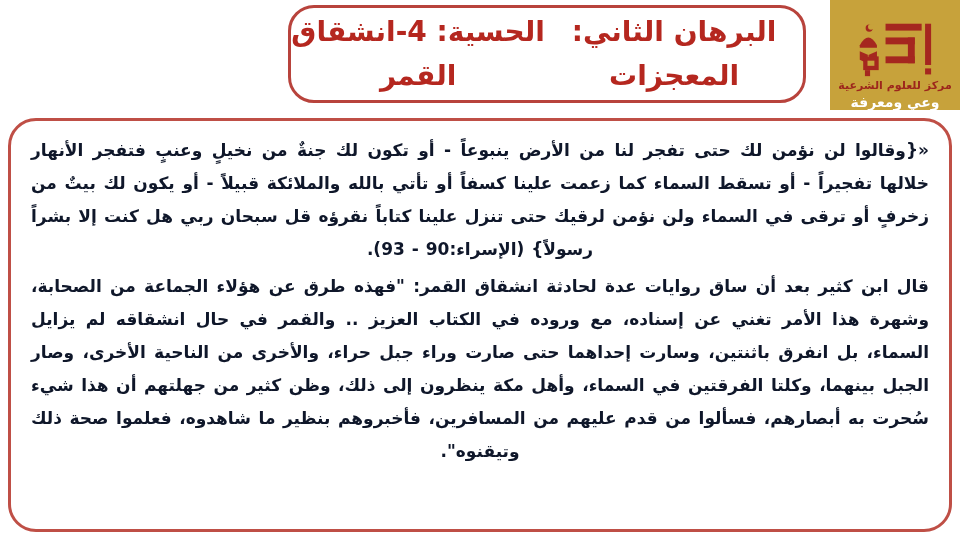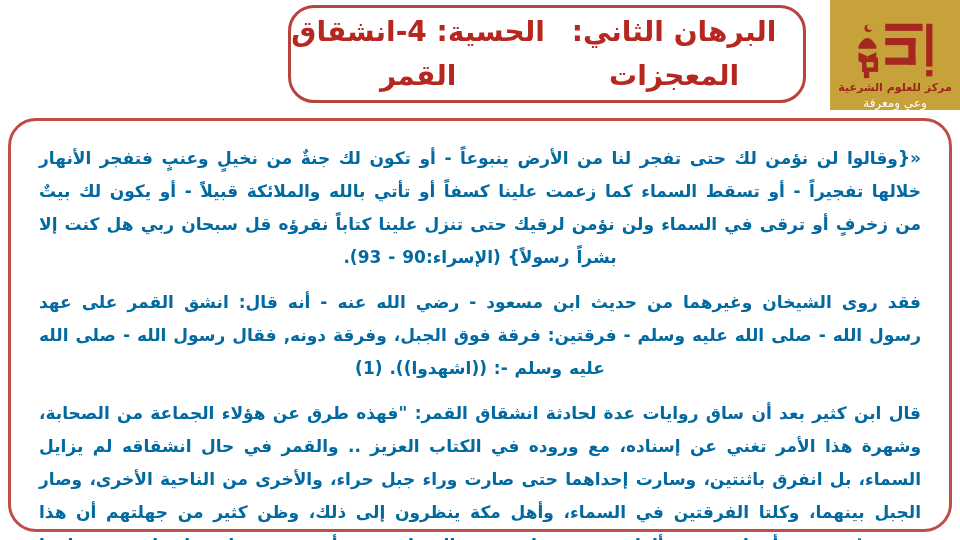--- a/index.html
+++ b/index.html
@@ -20,31 +20,31 @@
     position:absolute;right:0;top:0;width:130px;height:110px;
     background:#c7a23b;display:flex;flex-direction:column;align-items:center;
     justify-content:flex-start;padding-top:22px;box-sizing:border-box;
   }
   .logo-mark{display:block;}
   .logo-subtitle{
     direction:rtl;color:#9d261c;font-weight:bold;font-size:11px;margin-top:2px;
     letter-spacing:0;
   }
   .logo-tagline{
-    direction:rtl;color:#ffffff;font-weight:normal;font-size:12px;margin-top:2px;
+    direction:rtl;color:#ffffff;font-weight:bold;font-size:14px;margin-top:2px;
   }
   
   .content-box{
     position:absolute;left:8px;right:8px;top:118px;bottom:8px;
     border:3px solid #bf4f46;border-radius:28px;background:#ffffff;
     box-sizing:border-box;padding:9px 16px 6px 16px;
     direction:rtl;
   }
   .para{
-    margin:12px;color:#0369a1;font-weight:bold;font-size:17px;line-height:33px;
+    margin:4px;color:#0f172a;font-weight:bold;font-size:17px;line-height:33px;
     text-align:justify;text-align-last:center;
     word-spacing:1px;
   }
 </style>
 </head>
 <body>
 
 <div class="slide">
 
   <div class="title-box">
@@ -74,17 +74,16 @@
         <rect x="13" y="45" width="8" height="6" fill="#c7a23b"></rect>
         <rect x="10" y="56" width="6" height="7"></rect>
       </g>
     </svg>
     <div class="logo-subtitle">مركز للعلوم الشرعية</div>
     <div class="logo-tagline">وعي ومعرفة</div>
   </div>
 
   <div class="content-box">
       <p class="para">«{وقالوا لن نؤمن لك حتى تفجر لنا من الأرض ينبوعاً - أو تكون لك جنةٌ من نخيلٍ وعنبٍ فتفجر الأنهار خلالها تفجيراً - أو تسقط السماء كما زعمت علينا كسفاً أو تأتي بالله والملائكة قبيلاً - أو يكون لك بيتٌ من زخرفٍ أو ترقى في السماء ولن نؤمن لرقيك حتى تنزل علينا كتاباً نقرؤه قل سبحان ربي هل كنت إلا بشراً رسولاً} (الإسراء:90 - 93).</p>
-      <p class="para">فقد روى الشيخان وغيرهما من حديث ابن مسعود - رضي الله عنه - أنه قال: انشق القمر على عهد رسول الله - صلى الله عليه وسلم - فرقتين: فرقة فوق الجبل، وفرقة دونه, فقال رسول الله - صلى الله عليه وسلم -: ((اشهدوا)). (1)</p>
       <p class="para">قال ابن كثير بعد أن ساق روايات عدة لحادثة انشقاق القمر: "فهذه طرق عن هؤلاء الجماعة من الصحابة، وشهرة هذا الأمر تغني عن إسناده، مع وروده في الكتاب العزيز .. والقمر في حال انشقاقه لم يزايل السماء، بل انفرق باثنتين، وسارت إحداهما حتى صارت وراء جبل حراء، والأخرى من الناحية الأخرى، وصار الجبل بينهما، وكلتا الفرقتين في السماء، وأهل مكة ينظرون إلى ذلك، وظن كثير من جهلتهم أن هذا شيء سُحرت به أبصارهم، فسألوا من قدم عليهم من المسافرين، فأخبروهم بنظير ما شاهدوه، فعلموا صحة ذلك وتيقنوه".</p>
     </div>
 
 </div>
 
 </body></html>

